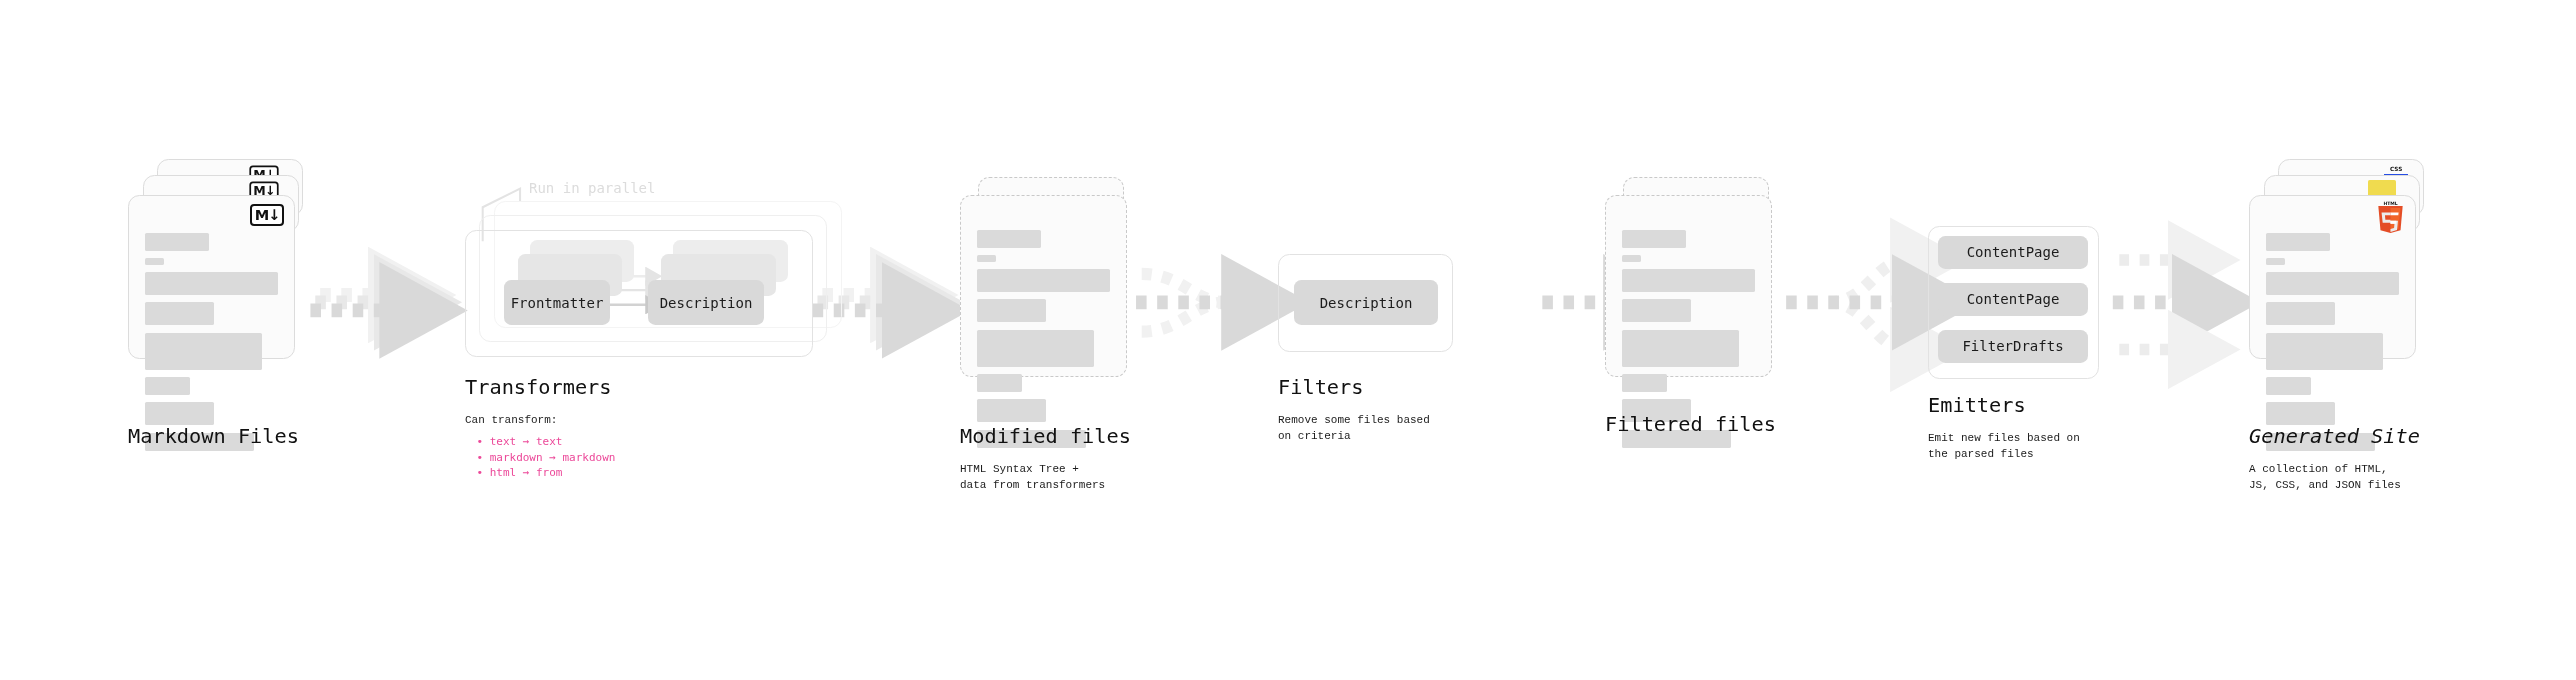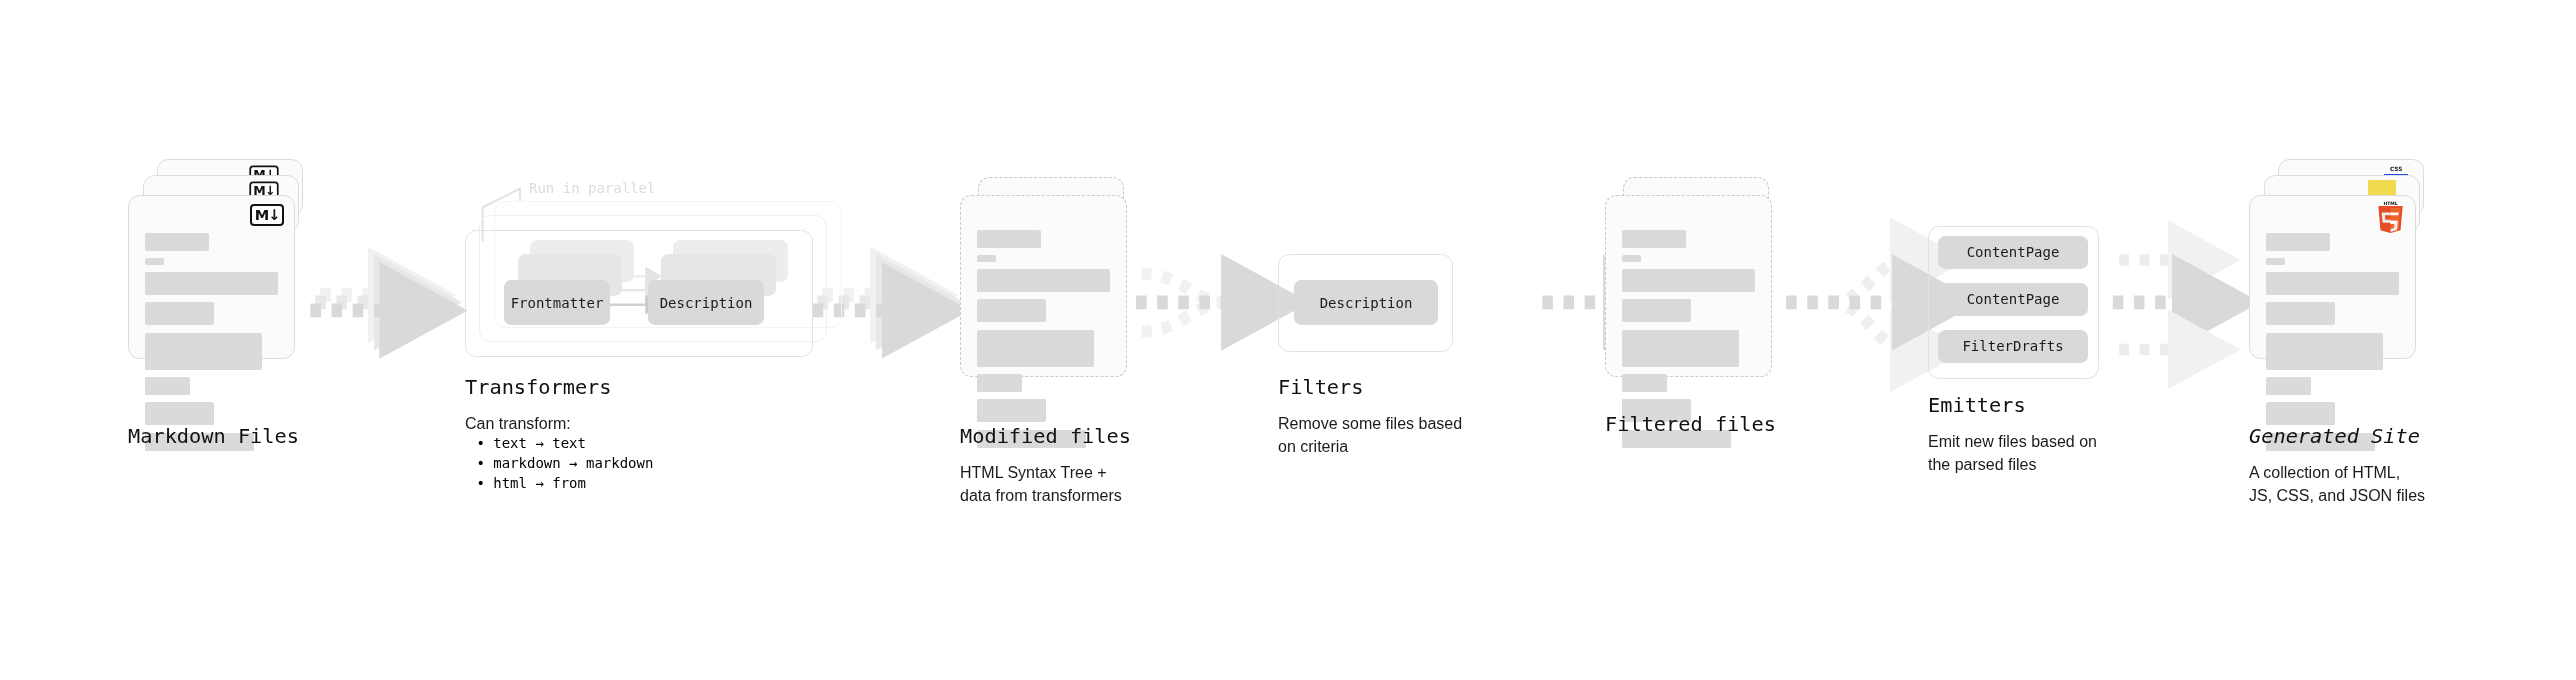--- a/index.html
+++ b/index.html
@@ -134,32 +134,32 @@
   .caption-title {
     position: absolute;
     font-family: "DejaVu Sans Mono", "Liberation Mono", monospace;
     font-size: 20.3px;
     color: #111;
     white-space: nowrap;
     letter-spacing: 0px;
   }
   .caption-body {
     position: absolute;
-    font-family: Liberation Sans, sans-serif;
-    font-size: 16px;
+    font-family: Liberation Mono, monospace;
+    font-size: 11px;
     line-height: 1.42;
     color: #1b1b1b;
     white-space: pre-line;
   }
   .caption-list {
     position: absolute;
     font-family: "DejaVu Sans Mono", "Liberation Mono", monospace;
-    font-size: 14px;
+    font-size: 11px;
     line-height: 1.42;
-    color: #000000;
+    color: #ec4899;
     margin: 0;
     padding: 0;
     list-style: none;
   }
   .caption-list li { white-space: nowrap; }
   .caption-list li.indent { padding-left: 11.4px; }
 
   .parallel-note {
     position: absolute;
     font-family: "DejaVu Sans Mono", "Liberation Mono", monospace;

